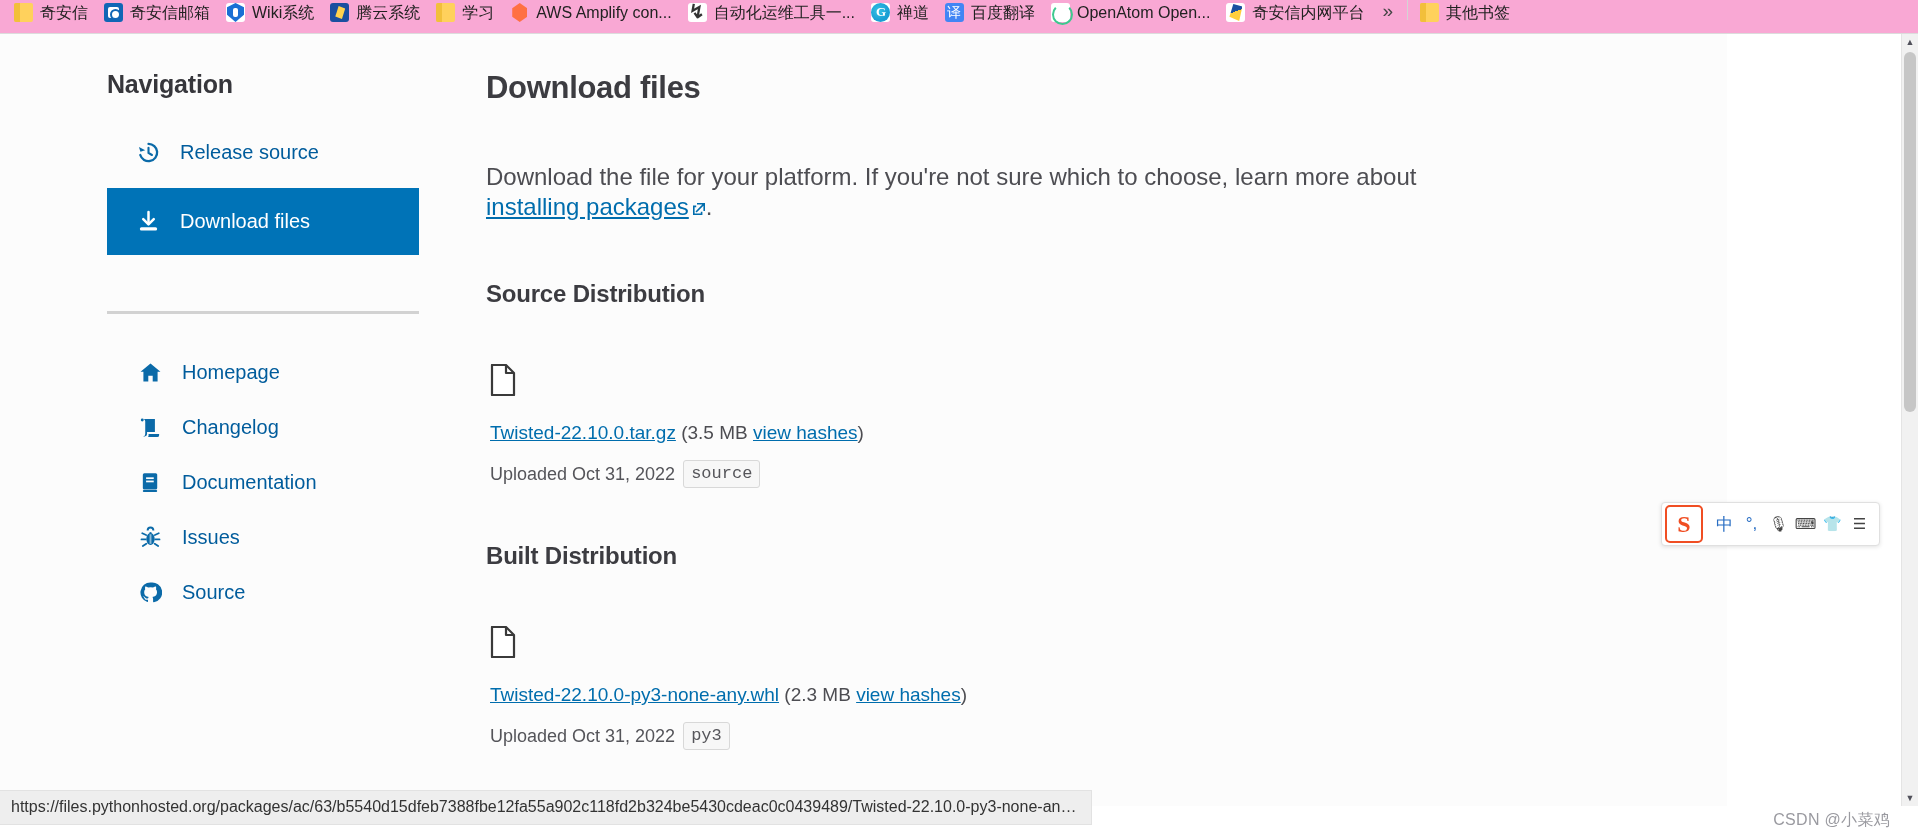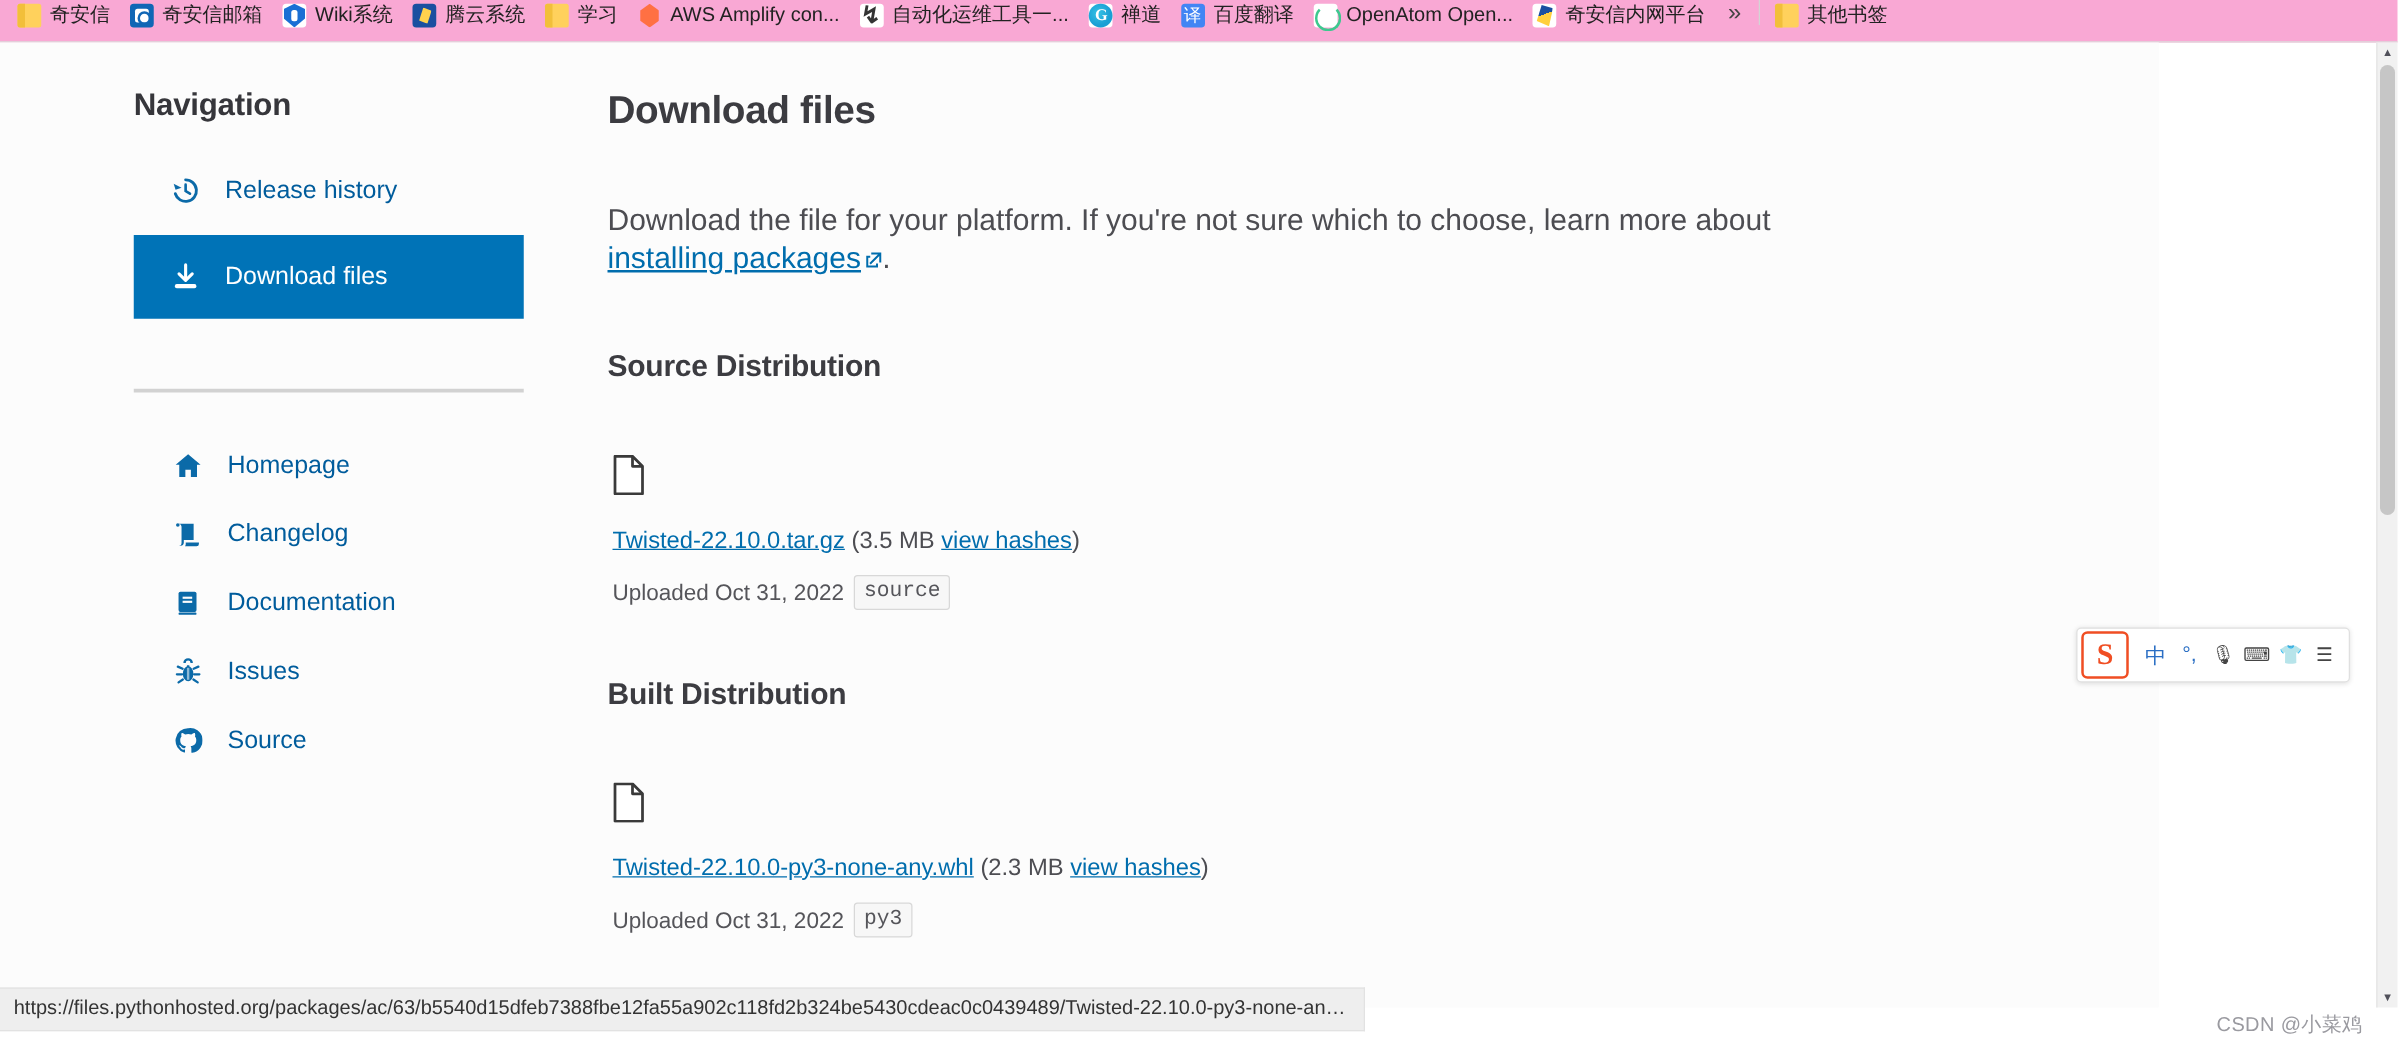--- a/index.html
+++ b/index.html
@@ -429,21 +429,21 @@
     <h2 class="side-heading">Navigation</h2>
     <ul class="nav-list" id="nav-list">
         <li class="nav-item">
           <span class="nav-ico">
             <svg width="23" height="23" viewBox="0 0 24 24">
               <path d="M12 3a9 9 0 1 1-8.6 11.6" stroke="#0b6aa8" stroke-width="2.4" fill="none" stroke-linecap="round"></path>
               <path d="M2 6.2l1.6 5 5-1.6z" fill="#0b6aa8"></path>
               <path d="M12 7v5.4l3.6 2.2" stroke="#0b6aa8" stroke-width="2.2" fill="none" stroke-linecap="round"></path>
             </svg>
           </span>
-          <span>Release history</span>
+          <span>Release source</span>
         </li>
         <li class="nav-item active">
           <span class="nav-ico">
             <svg width="23" height="23" viewBox="0 0 24 24">
               <path d="M12 2v11" stroke="#ffffff" stroke-width="2.6" stroke-linecap="round"></path>
               <path d="M6.5 9.5L12 15l5.5-5.5" stroke="#ffffff" stroke-width="2.6" fill="none" stroke-linecap="round" stroke-linejoin="round"></path>
               <rect x="3" y="18" width="18" height="3.4" rx="1.6" fill="#ffffff"></rect>
             </svg>
           </span>
           <span>Download files</span>

